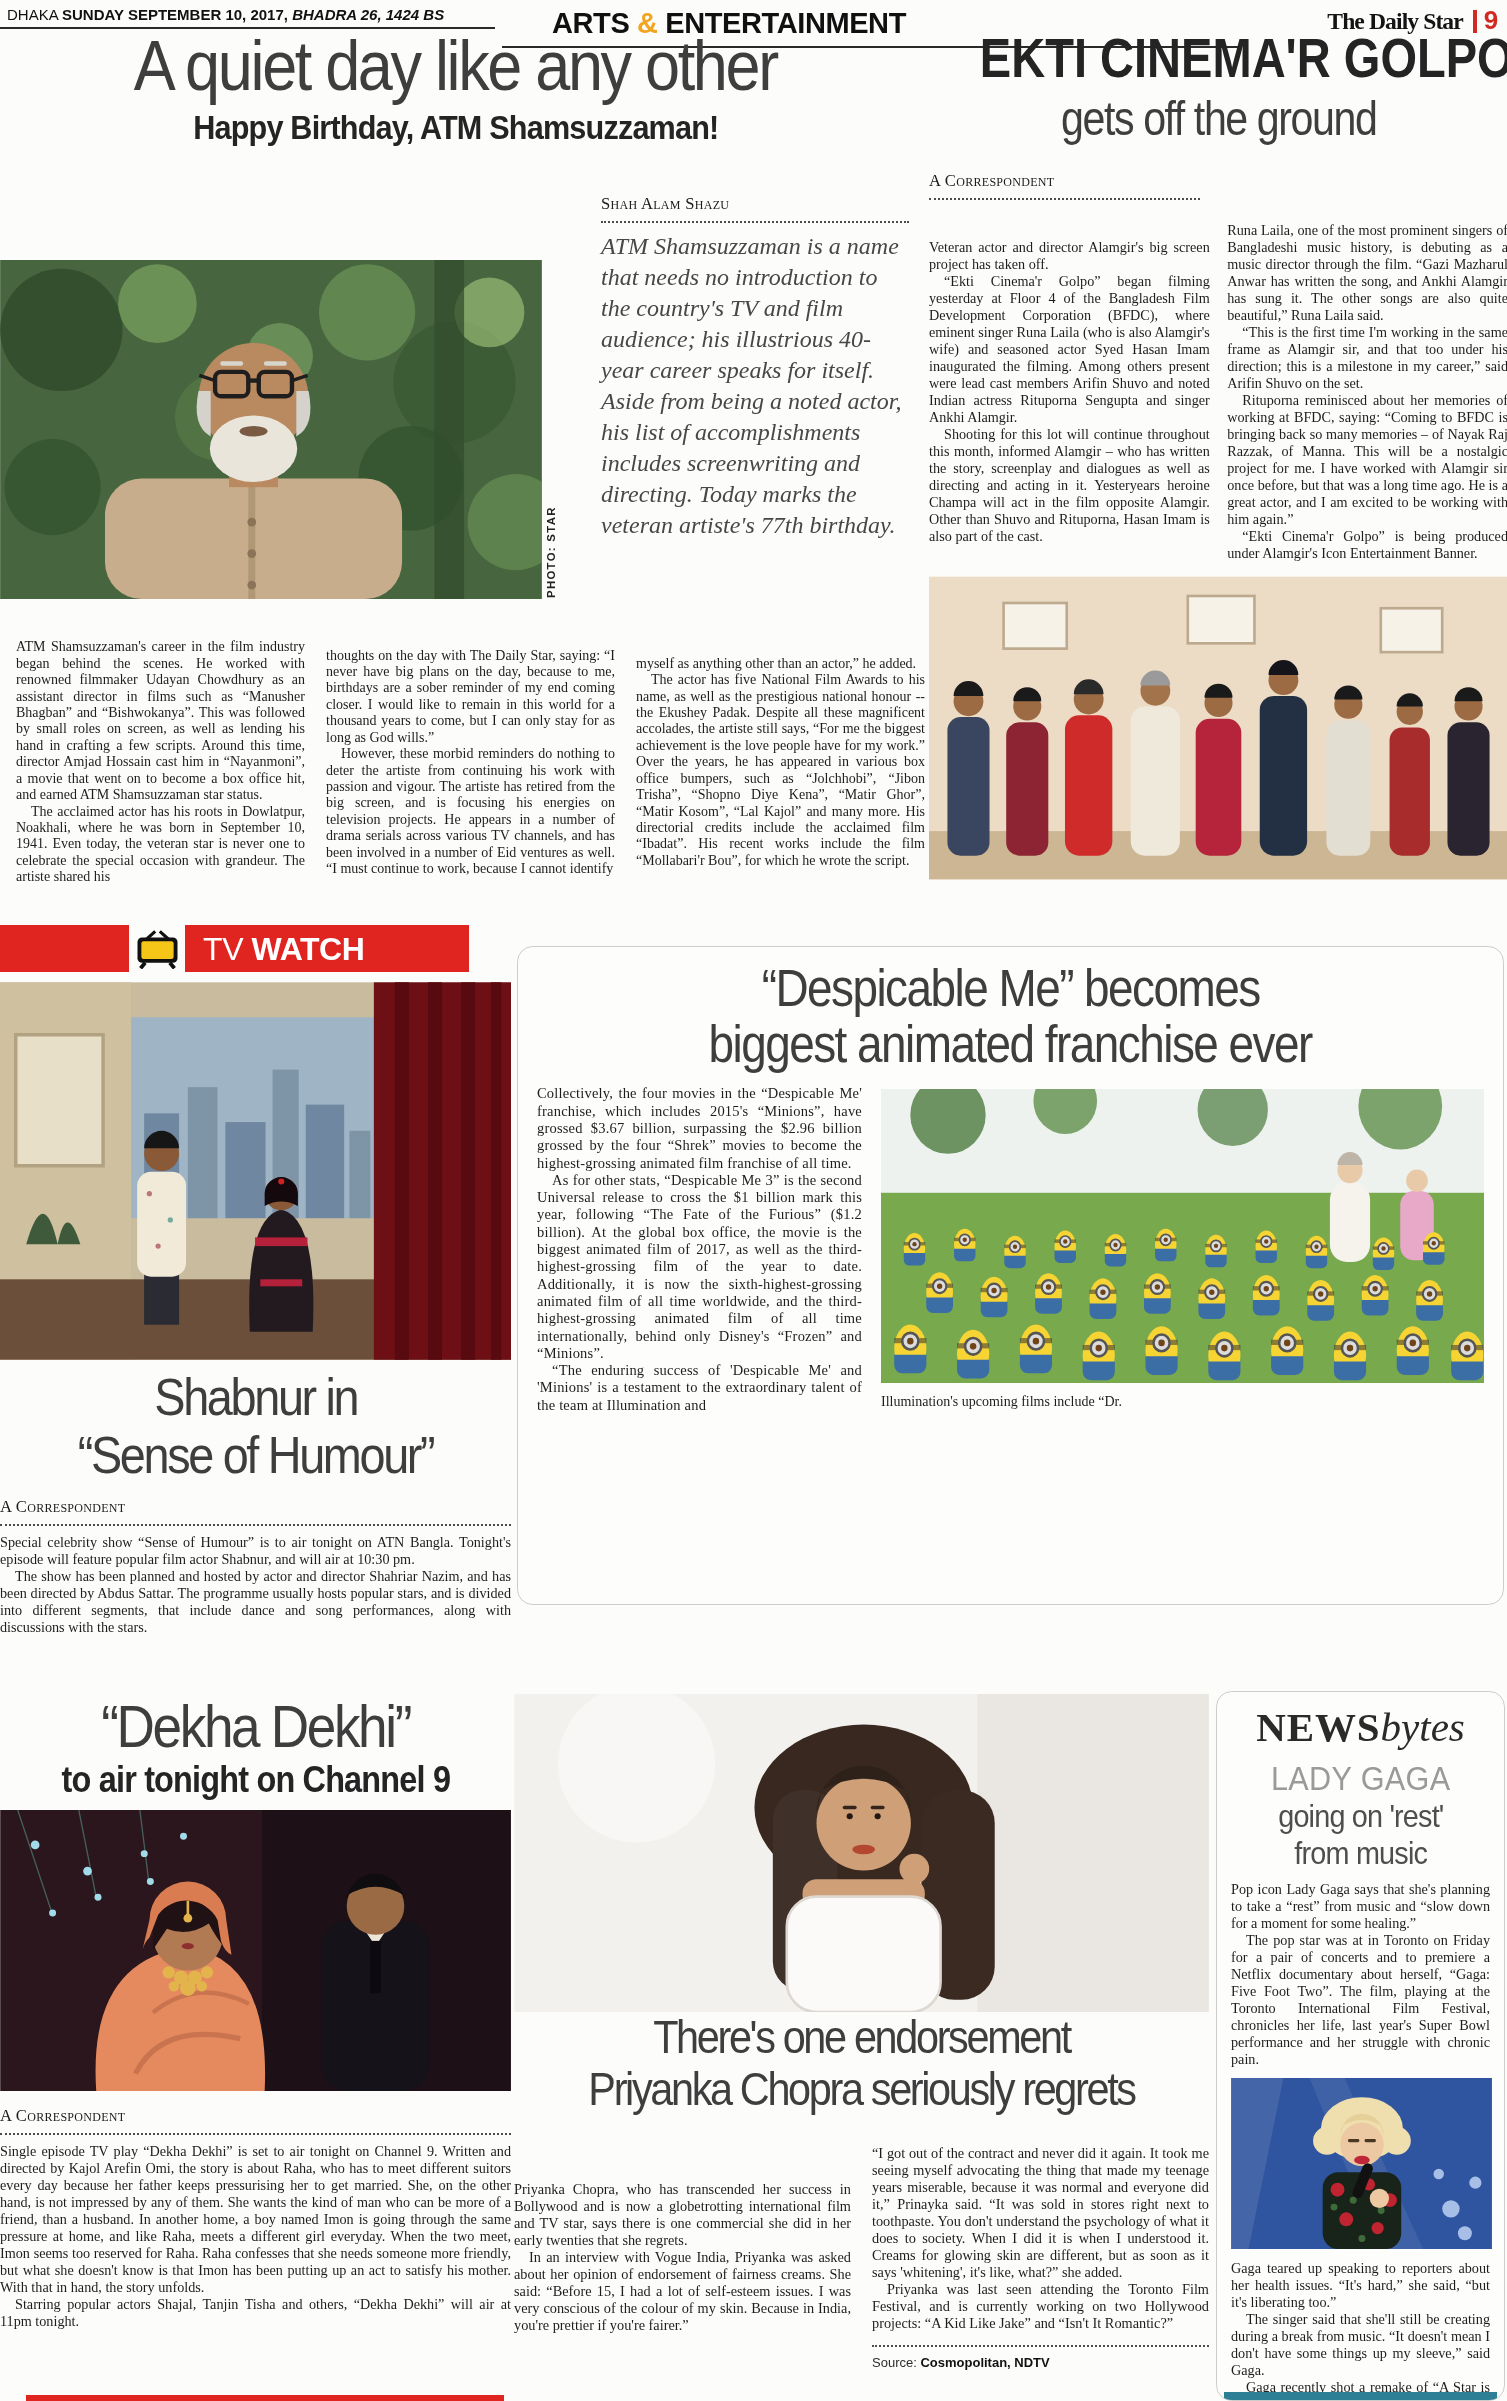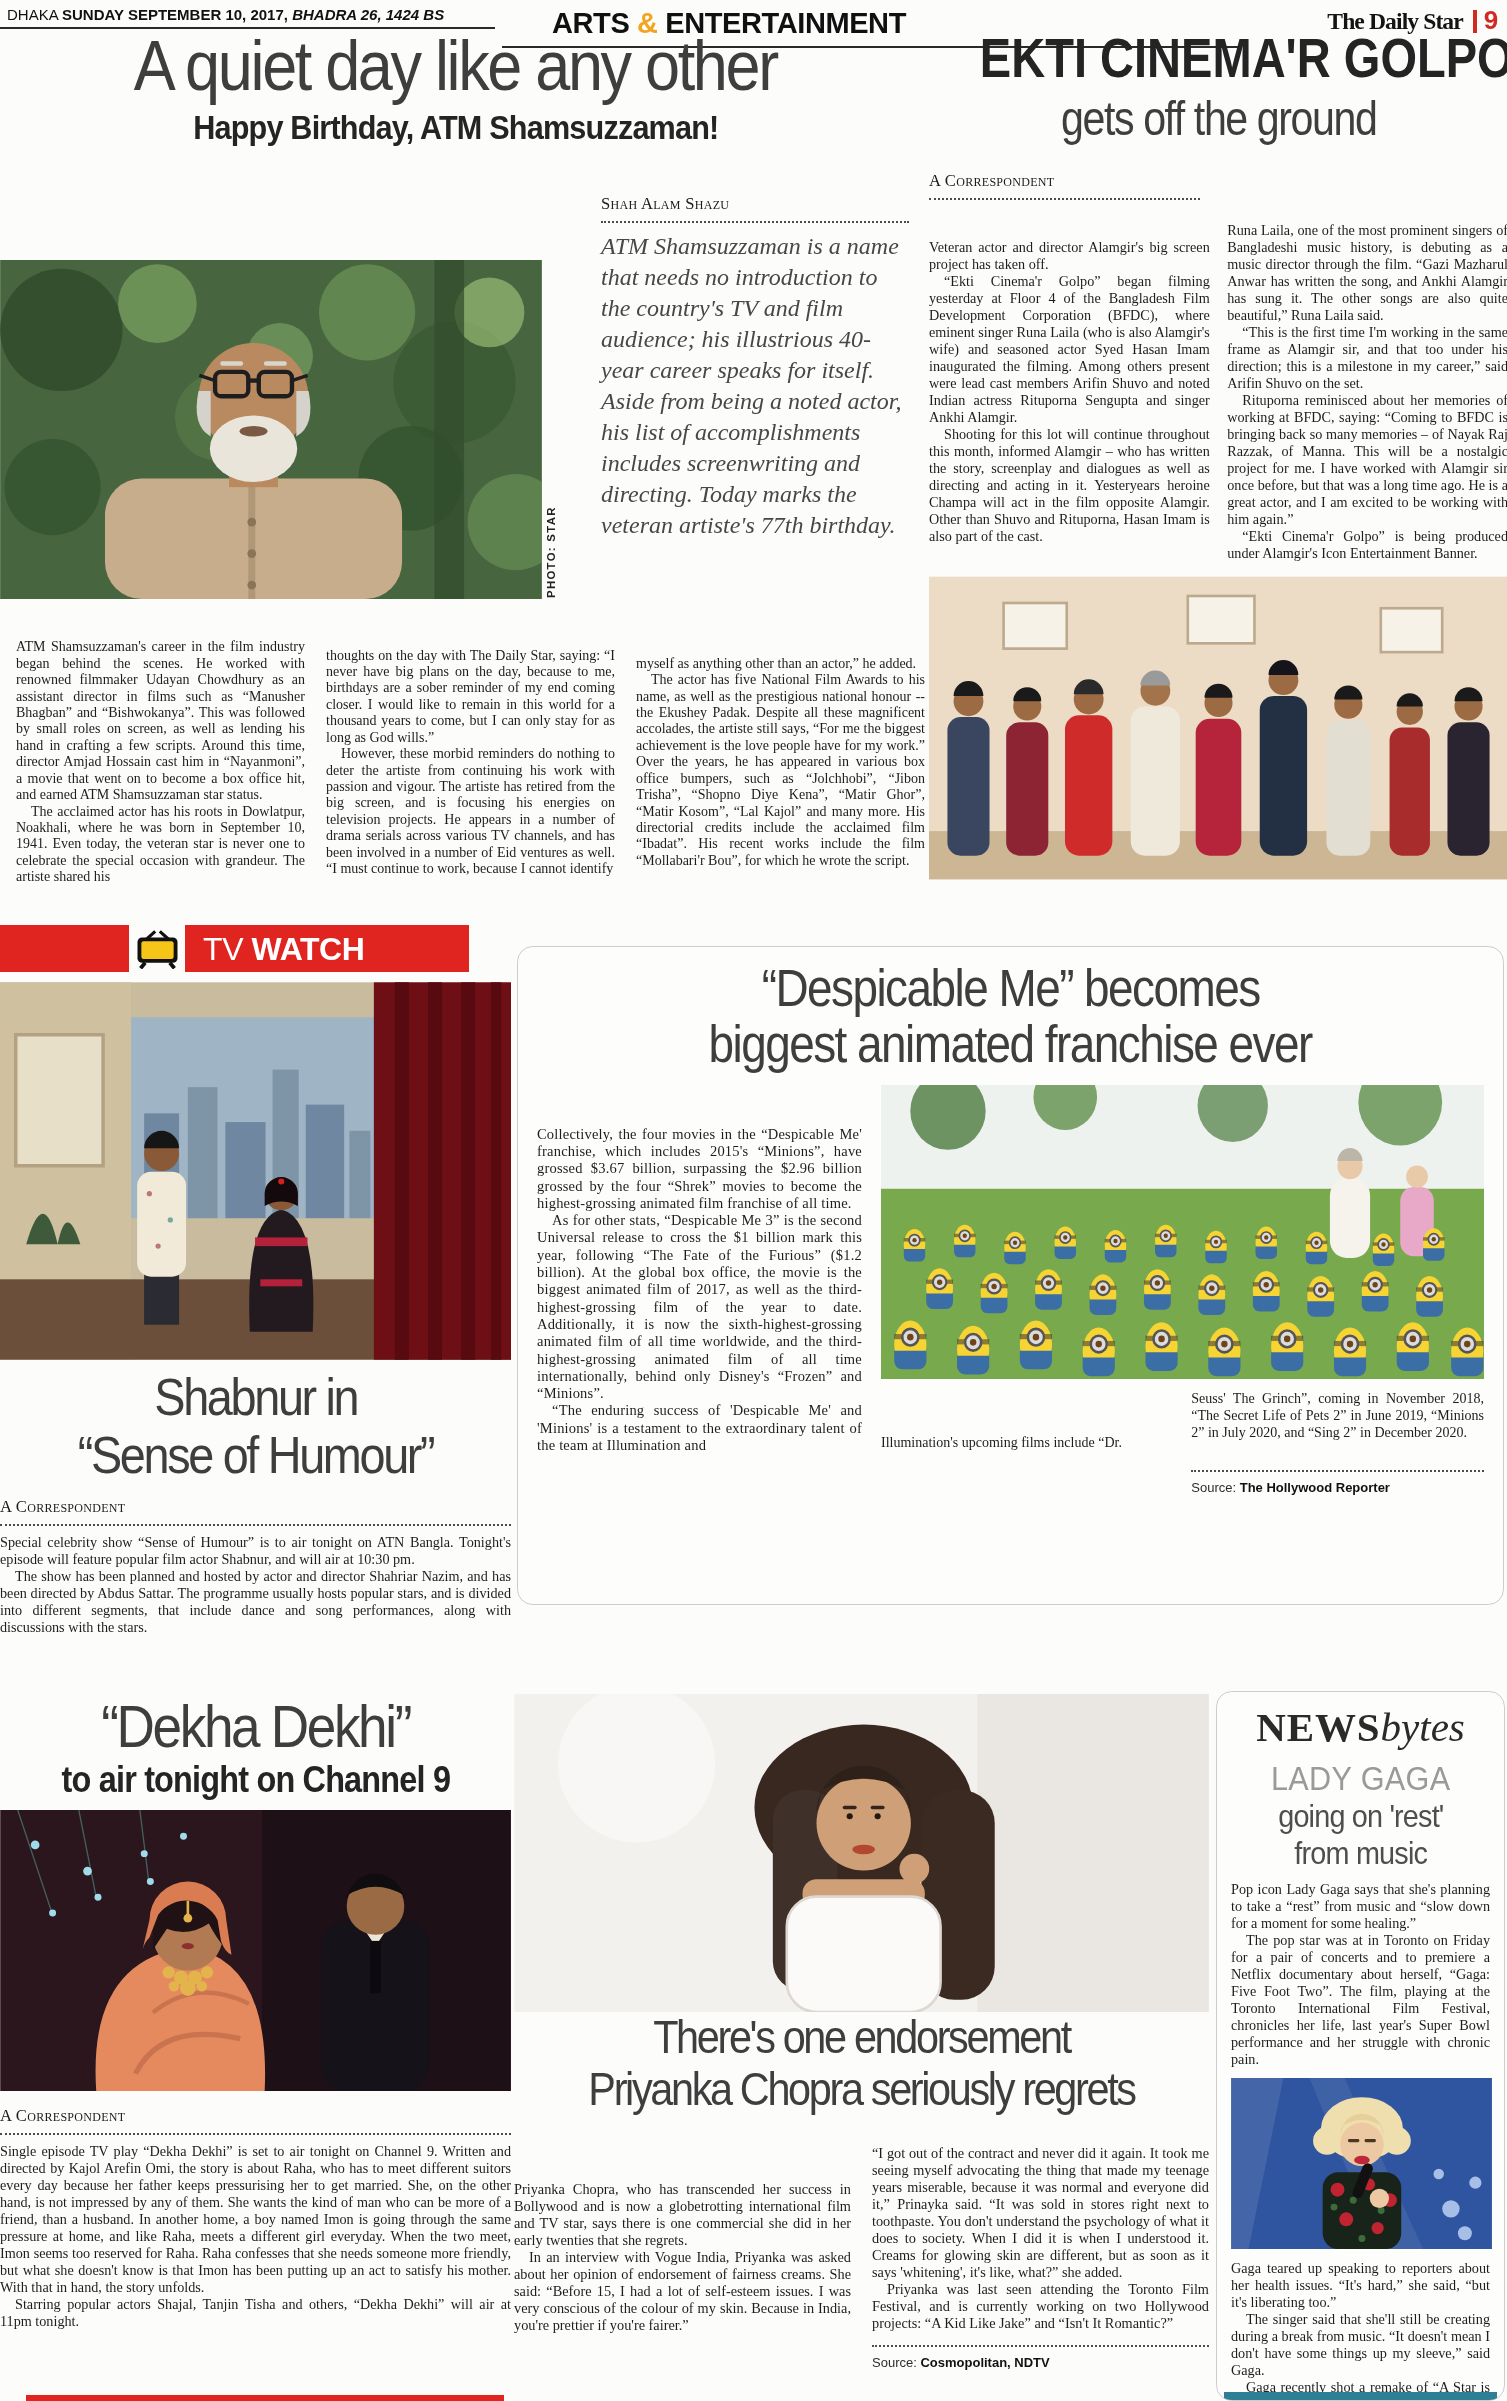--- a/index.html
+++ b/index.html
@@ -350,30 +350,20 @@
             <use href="#mn" transform="translate(410,308) scale(1.2)"></use>
             <use href="#mn" transform="translate(485,302) scale(1.2)"></use>
             <use href="#mn" transform="translate(560,308) scale(1.2)"></use>
             <use href="#mn" transform="translate(635,302) scale(1.2)"></use>
             <use href="#mn" transform="translate(700,308) scale(1.2)"></use>
         </svg>
         <div class="cols" style="gap:17.5px;margin-top:10.5px;">
           <div class="body" style="flex:1;font-size:14px;line-height:17px;">
             <p>Illumination's upcoming films include “Dr.</p>
           </div>
-          <div style="flex:1;">
-            <div class="body" style="font-size:14px;line-height:17px;">
-              <p>Seuss' The Grinch”, coming in November 2018, “The Secret Life of Pets 2” in June 2019, “Minions 2” in July 2020, and “Sing 2” in December 2020.</p>
-            </div>
-            <div class="dotted" style="margin-top:24.5px;"></div>
-            <div class="source">
-              <span>Source:</span>
-              <b>The Hollywood Reporter</b>
-            </div>
-          </div>
         </div>
       </div>
     </div>
   </div>
 
   <div class="abs" style="left:0;top:1697px;width:511px;">
     <div class="center">
       <span class="h-light cond" style="font-size:59px;line-height:1.05;">“Dekha Dekhi”</span><br>
       <span class="h-bold cond" style="font-size:36px;">to air tonight on Channel 9</span>
     </div>

